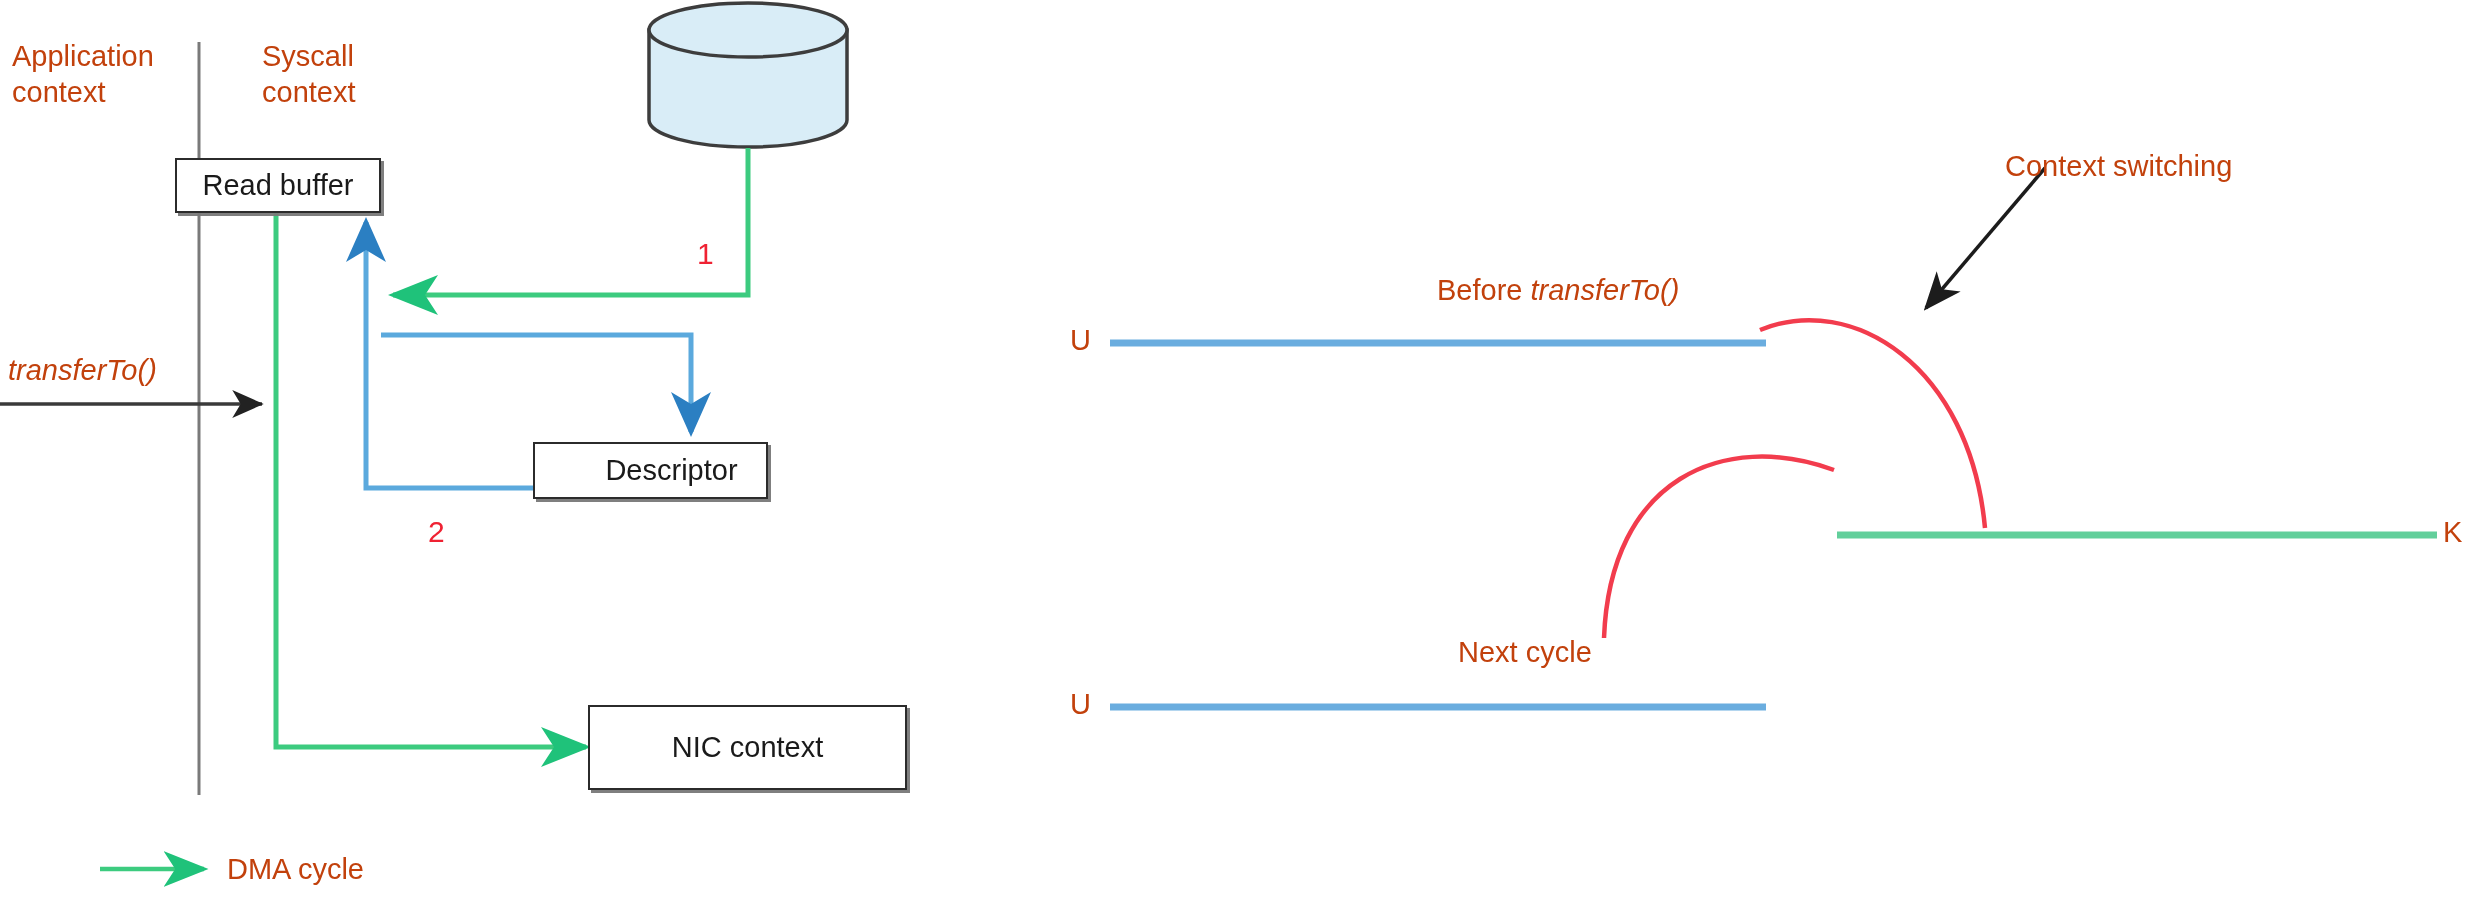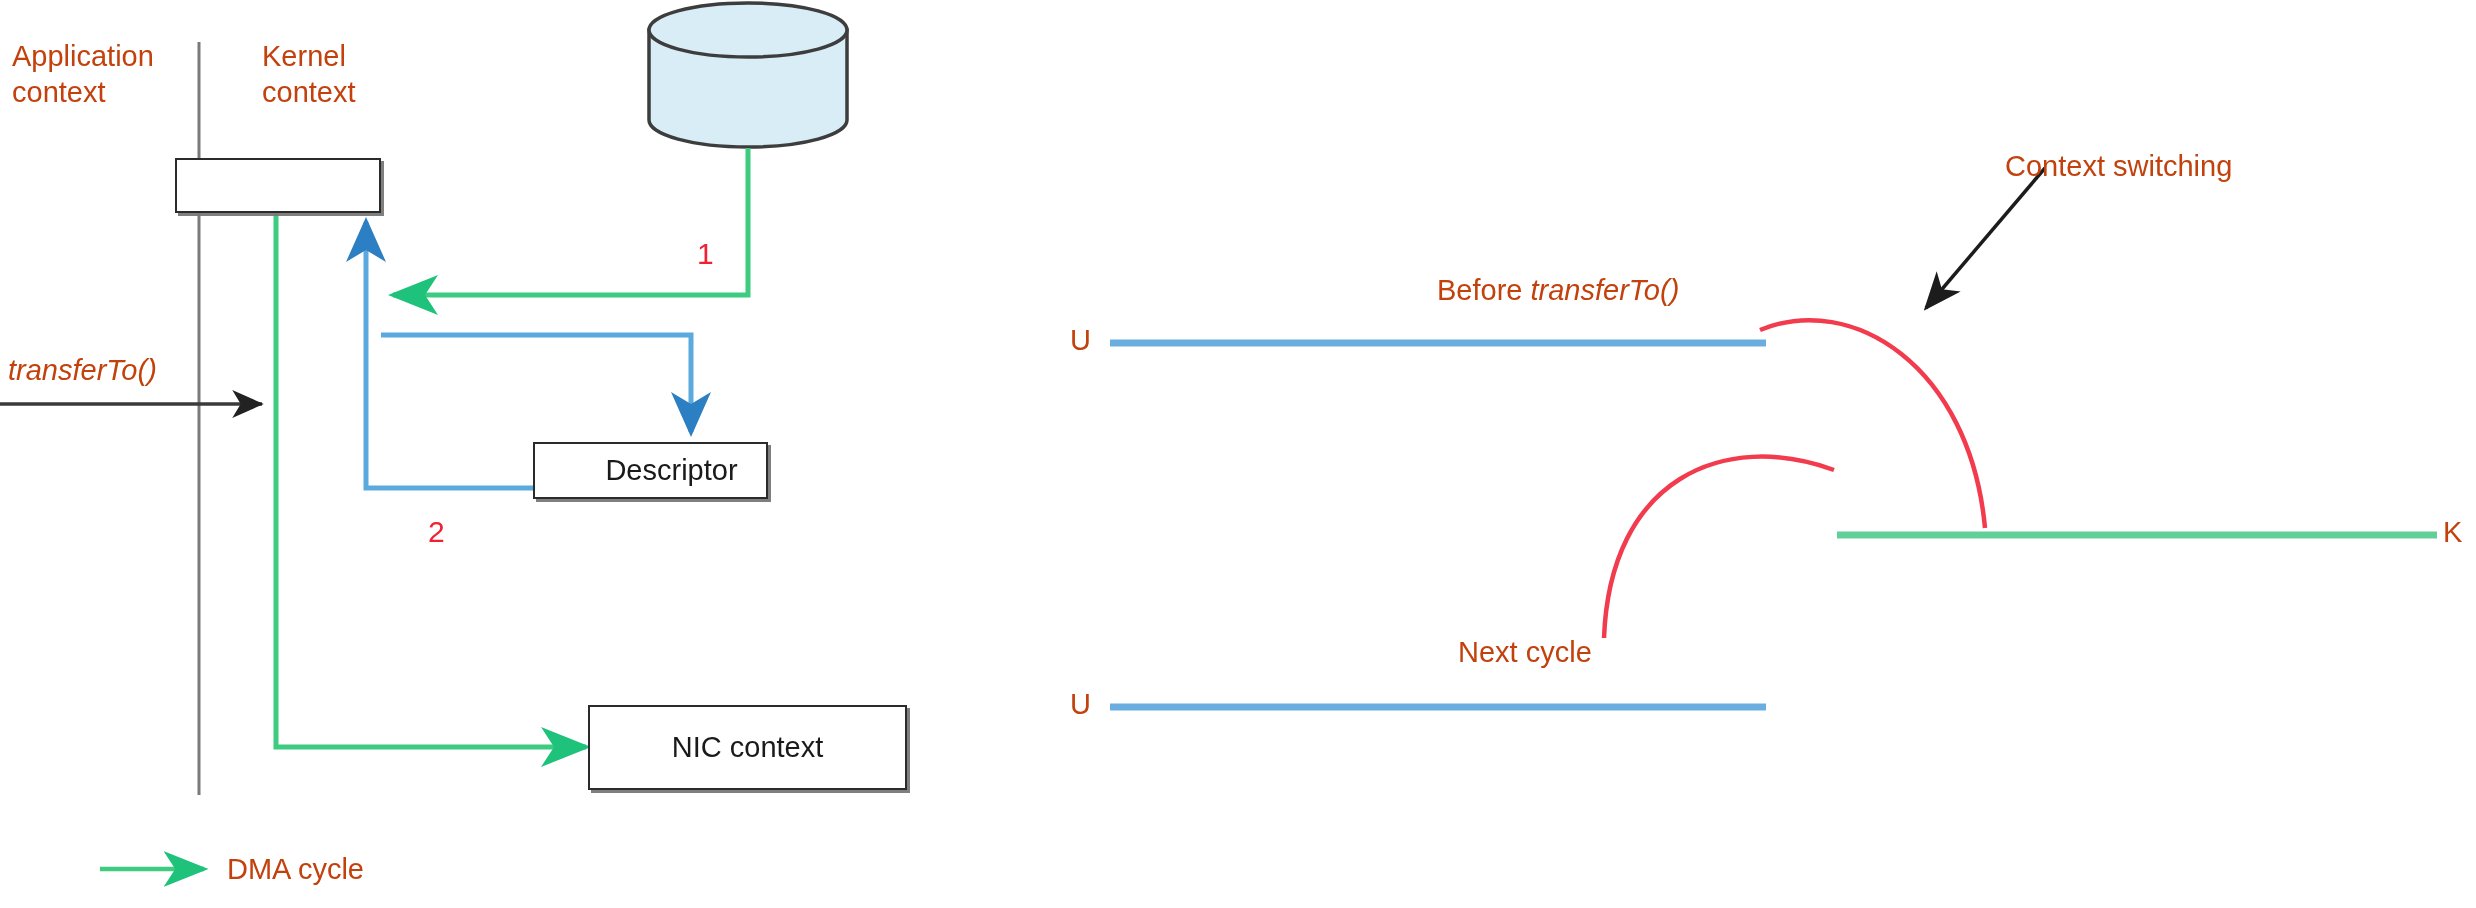--- a/index.html
+++ b/index.html
@@ -101,31 +101,32 @@
     <line x1="1837" y1="535" x2="2437" y2="535" stroke="#62cf9b" stroke-width="7"></line>
 
     <path d="M1760,330 C1852,292 1970,366 1985,528" fill="none" stroke="#f23c4d" stroke-width="4.5"></path>
 
     <path d="M1604,638 C1610,478 1724,430 1834,470" fill="none" stroke="#f23c4d" stroke-width="4.5"></path>
 
     <line x1="2045" y1="168" x2="1926" y2="308" stroke="#1c1c1c" stroke-width="3.5" marker-end="url(#arrowBlackThin)"></line>
   </svg>
 
   <div class="rect-box" style="left:175px; top:158px; width:206px; height:55px;"></div>
+  <div class="box-label" style="left:175px; top:158px; width:206px; height:55px;">Read buffer</div>
 
   <div class="rect-box" style="left:533px; top:442px; width:235px; height:57px;"></div>
   <div class="box-label" style="left:533px; top:442px; width:277px; height:57px;">Descriptor</div>
 
   <div class="rect-box" style="left:588px; top:705px; width:319px; height:85px;"></div>
   <div class="box-label" style="left:588px; top:705px; width:319px; height:85px;">NIC context</div>
 
   <div class="lbl" style="left:12px; top:38px;">Application</div>
   <div class="lbl" style="left:12px; top:74px;">context</div>
 
-  <div class="lbl" style="left:262px; top:38px;">Kernel</div>
+  <div class="lbl" style="left:262px; top:38px;">Syscall</div>
   <div class="lbl" style="left:262px; top:74px;">context</div>
 
   <div class="lbl italic" style="left:8px; top:352px;">transferTo()</div>
 
   <div class="lbl red" style="left:697px; top:236px;">1</div>
   <div class="lbl red" style="left:428px; top:514px;">2</div>
 
   <div class="lbl" style="left:227px; top:851px;">DMA cycle</div>
 
   <div class="lbl" style="left:1070px; top:322px;">U</div>

